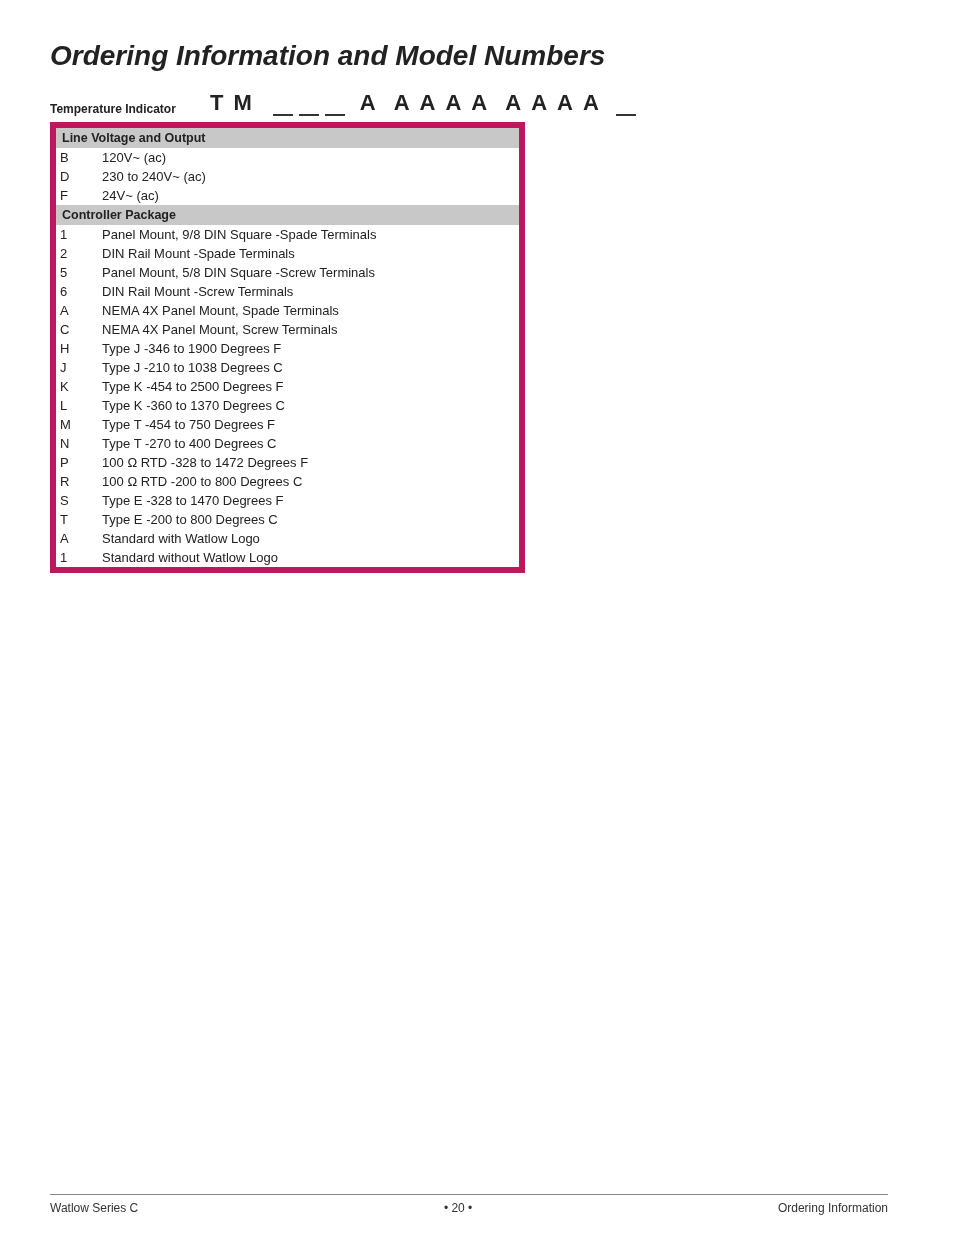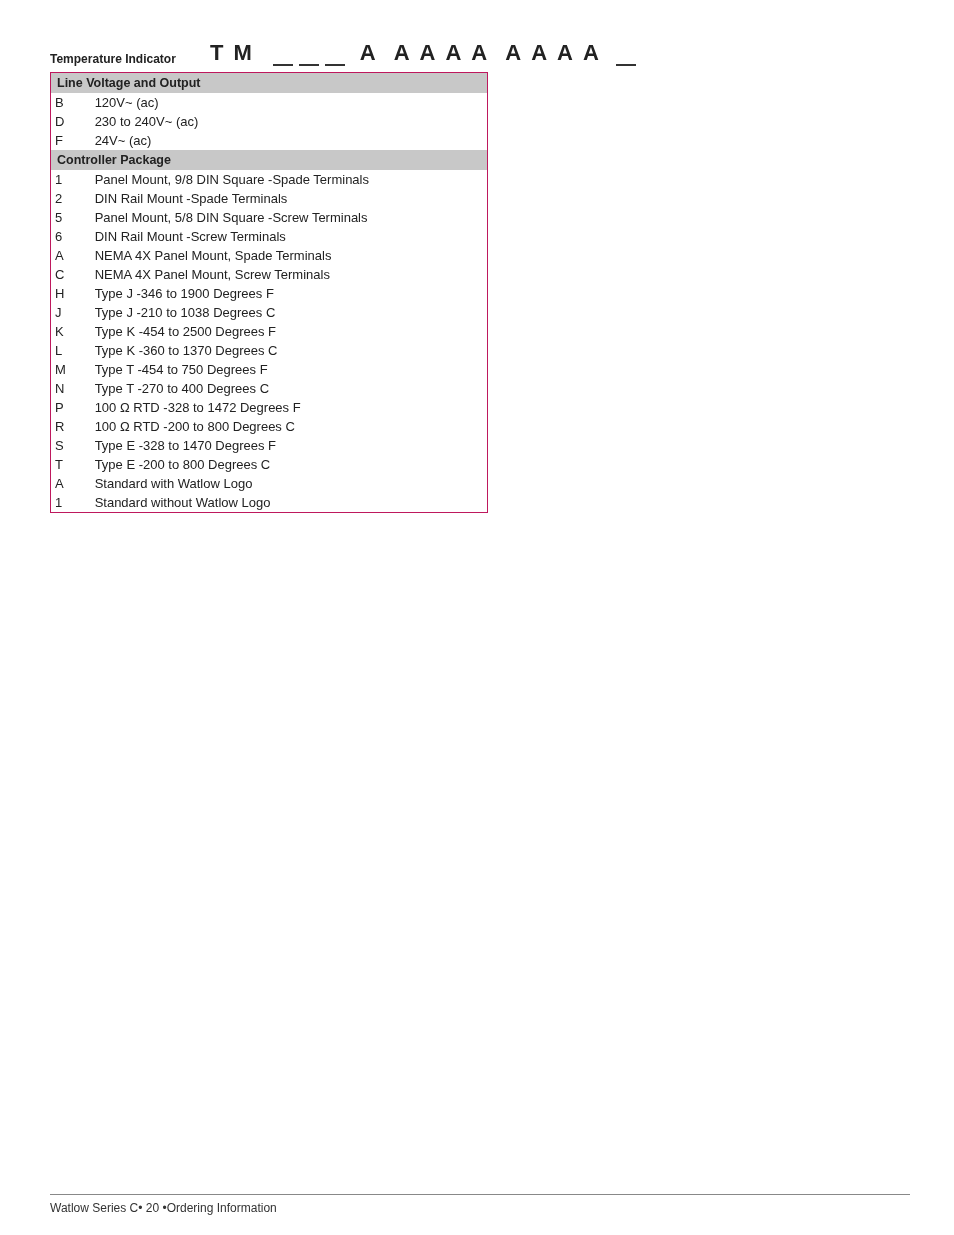--- a/index.html
+++ b/index.html
@@ -20,24 +20,25 @@
       font-weight: 900;
       color: #222;
       margin-bottom: 18px;
       font-style: italic;
     }
     
     .page-footer {
       position: absolute;
       bottom: 20px;
       left: 50px;
-      right: 44px;
+      right: 66px;
       border-top: 1px solid #888;
       padding-top: 6px;
       display: flex;
+      justify-content: space-between;
       font-size: 12px;
       color: #333;
     }
 
     .full-table {
       width: 100%;
       border-collapse: collapse;
     }
     .full-table td, .full-table th {
       padding: 2px 4px;
@@ -49,30 +50,31 @@
       font-size: 12.5px;
       padding: 3px 6px;
     }
     .full-table .data-row td {
       vertical-align: top;
     }
     .col-code { width: 38px; }
     .col-desc { width: 380px; }
     
     .table-box {
-      border: 1px solid #be185d;
+      border: 6px solid #be185d;
       display: inline-block;
-      width: 438px;
+      width: 475px;
     }
   </style>
 </head>
 <body>
 
 <div class="page-content">
   
+  <h1 class="main-title">Ordering Information and Model Numbers</h1>
 
   
   <div style="display:flex; align-items:flex-end; margin-bottom:6px;">
     <div style="min-width:160px; font-weight:bold; font-size:12px;">Temperature Indicator</div>
     <div style="display:flex; align-items:flex-end; font-size:22px; font-weight:bold; letter-spacing:2px; flex:1;">
       <span style="margin-right:8px;">T</span>
       <span style="margin-right:16px;">M</span>
 
       <span style="display:inline-block; border-bottom:2.5px solid #333; width:20px; margin:0 3px; vertical-align:bottom;"></span>
       <span style="display:inline-block; border-bottom:2.5px solid #333; width:20px; margin:0 3px; vertical-align:bottom;"></span>

